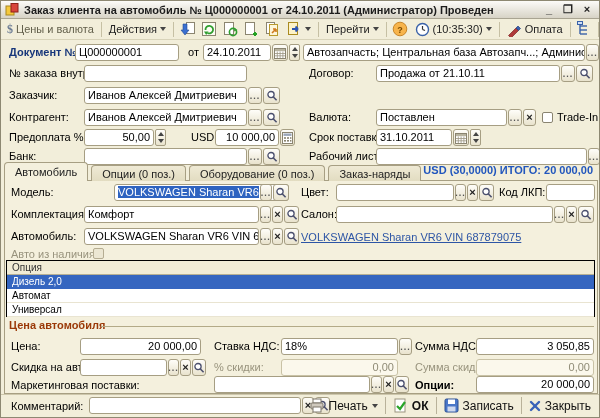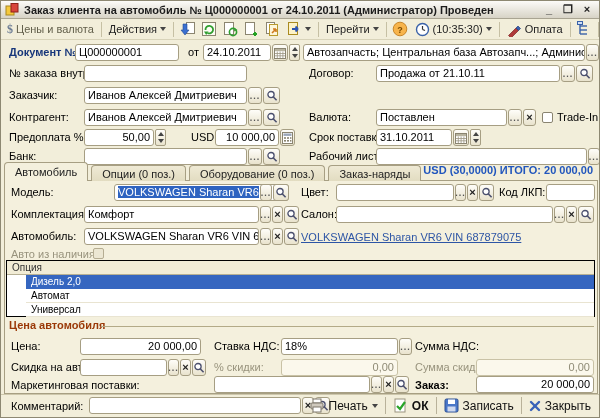--- a/index.html
+++ b/index.html
@@ -55,21 +55,21 @@
   .tab.active{background:#f4f0dd;height:19px;}
   .totals{position:absolute;right:6px;top:163px;font-size:11px;font-weight:bold;color:#2156bd;white-space:nowrap;}
   .panel{position:absolute;left:3px;top:179px;width:594px;height:214px;box-sizing:border-box;
          border:1px solid #a79f83;background:#f4f0dd;}
   
   .otable{position:absolute;left:5px;top:259px;width:589px;height:57px;box-sizing:border-box;
           background:#fff;border:1px solid #000000;}
   .ohead{height:14px;box-sizing:border-box;background:#f1ecd6;border-bottom:1px solid #b6b094;
          font-size:10px;line-height:13px;padding:0 5px;color:#333;}
   .orow{height:14px;box-sizing:border-box;font-size:10px;line-height:13px;padding:0 5px;
-        border-bottom:1px solid #e9e4d1;color:#000;margin-left:19px;}
+        border-bottom:1px solid #e9e4d1;color:#000;}
   .orow.sel{background:#3566c0;color:#fff;border-bottom-color:#3566c0;}
   .grptitle{position:absolute;font-size:11px;font-weight:bold;color:#9a3807;white-space:nowrap;}
   .grpline{position:absolute;height:1px;background:#b3aa87;}
   
   .footer{position:absolute;left:0;right:0;top:393px;height:25px;border-top:1px solid #cdc7ac;}
   .fbar{position:absolute;right:3px;top:395px;height:19px;display:flex;align-items:center;}
   .fbtn{display:flex;align-items:center;gap:4px;padding:0 5px;font-size:12px;color:#111;white-space:nowrap;}
   .fbtn.bold{font-weight:bold;}
   .fsep{width:1px;height:17px;background:#b9b29a;margin:0 2px;}
 </style>
@@ -417,20 +417,21 @@
   <div class="grpline" style="left:100px;top:325px;width:493px;"></div>
 
   <div class="lbl" style="left:10px;top:339px;">Цена:</div>
   <div class="fld num" style="left:79px;top:337px;width:121px;">20 000,00</div>
   <div class="lbl" style="left:213px;top:339px;">Ставка НДС:</div>
   <div class="fld" style="left:280px;top:337px;width:117px;">18%</div>
   <div class="btn dots" style="left:398px;top:337px;width:13px;">
       <span>...</span>
     </div>
   <div class="lbl" style="left:414px;top:339px;">Сумма НДС:</div>
+  <div class="fld num" style="left:475px;top:337px;width:118px;">3 050,85</div>
 
   <div class="lbl" style="left:10px;top:360px;">Скидка на авто:</div>
   <div class="fld" style="left:79px;top:358px;width:87px;"></div>
   <div class="btn dots" style="left:167px;top:358px;width:11px;">
       <span>...</span>
     </div>
   <div class="btn xbtn" style="left:179px;top:358px;width:11px;">
       <span>×</span>
     </div>
   <div class="btn" style="left:191px;top:358px;width:14px;">
@@ -451,21 +452,21 @@
     </div>
   <div class="btn xbtn" style="left:382px;top:375px;width:11px;">
       <span>×</span>
     </div>
   <div class="btn" style="left:394px;top:375px;width:14px;">
     <svg width="12" height="12" viewBox="0 0 12 12">
         <circle cx="5" cy="4.6" r="3.1" fill="#fff" stroke="#4a4f6d" stroke-width="1.3"></circle>
         <line x1="7.4" y1="7" x2="10.6" y2="10.2" stroke="#4a4f6d" stroke-width="1.6"></line>
       </svg>
   </div>
-  <div class="lbl b" style="left:414px;top:378px;">Заказ:</div>
+  <div class="lbl b" style="left:414px;top:378px;">Опции:</div>
   <div class="fld num" style="left:475px;top:375px;width:118px;">20 000,00</div>
 
   <div class="footer"></div>
   <div class="lbl" style="left:10px;top:399px;">Комментарий:</div>
   <div class="fld" style="left:88px;top:396px;width:212px;"></div>
   <div class="btn xbtn" style="left:301px;top:396px;width:12px;">
       <span>×</span>
     </div>
   <div class="btn" style="left:314px;top:396px;width:15px;">
     <svg width="12" height="12" viewBox="0 0 12 12">

